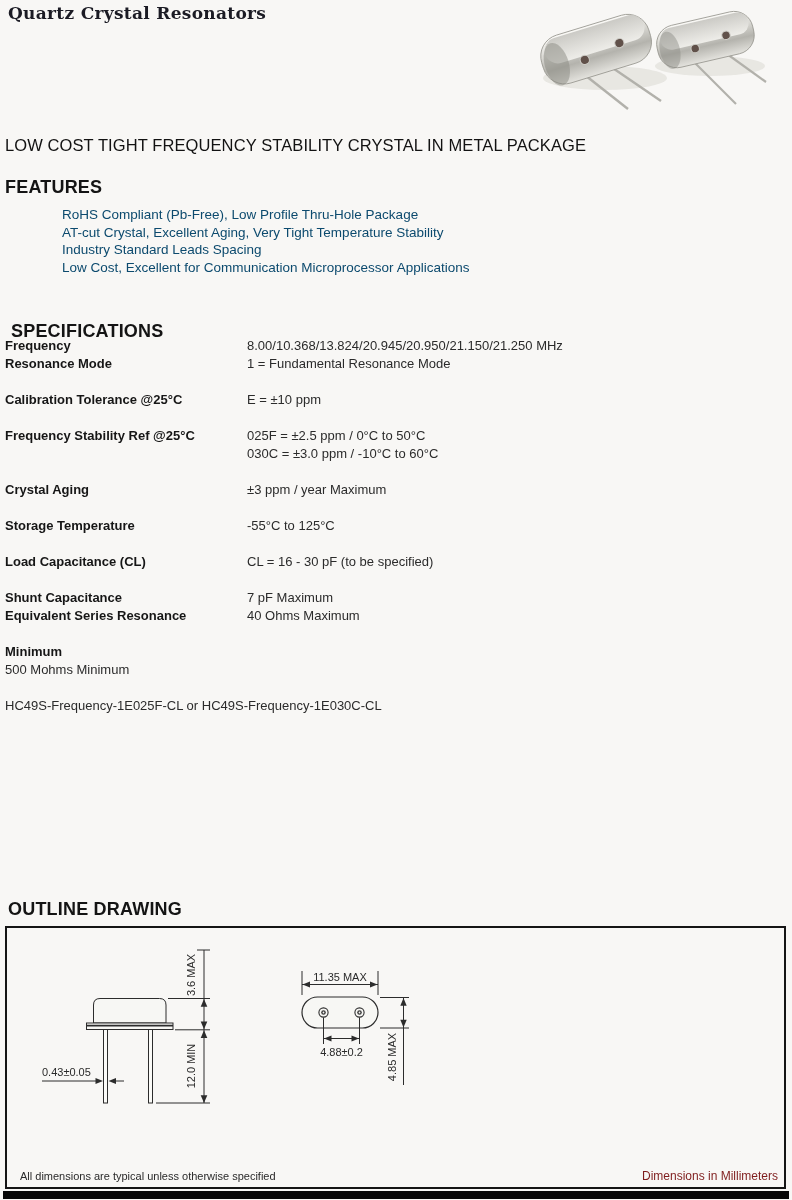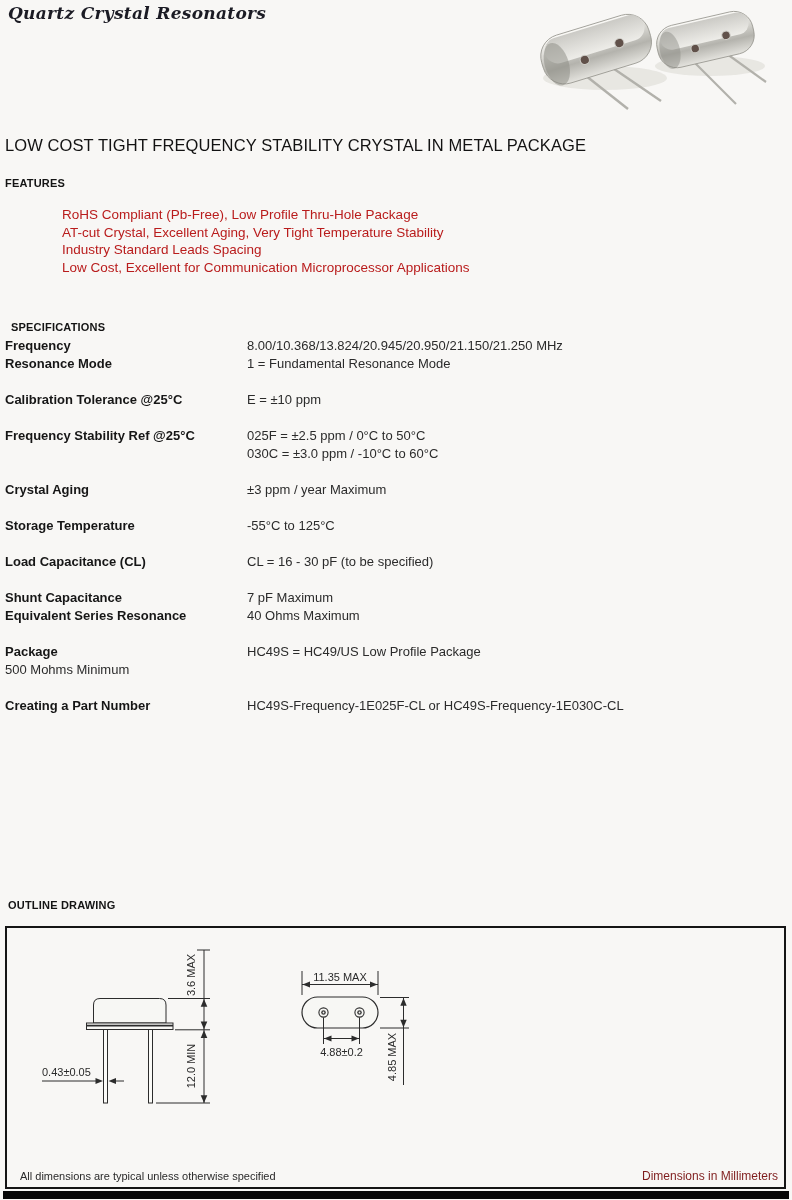--- a/index.html
+++ b/index.html
@@ -6,38 +6,38 @@
   body{
     width:792px;height:1200px;position:relative;overflow:hidden;
     background:#f8f7f5;
     font-family:"Liberation Sans",sans-serif;
     color:#1f1f1f;
   }
   .abs{position:absolute;}
   .doc-title{
     left:8px;top:3px;
     font-family:"DejaVu Serif",serif;
-    font-weight:bold;font-style:italic;
+    font-weight:bold;
     font-size:17px;letter-spacing:.3px;color:#1b1b24;
   }
   .photo{left:500px;top:8px;}
   .main-heading{
     left:5px;top:136px;
     font-size:16.5px;font-weight:normal;color:#121212;letter-spacing:.1px;
     white-space:nowrap;
   }
   .section-heading{
-    font-size:11px;font-weight:bold;color:#141414;letter-spacing:.2px;
+    font-size:18px;font-weight:bold;color:#141414;letter-spacing:.2px;
   }
   .features-heading{left:5px;top:177px;}
   .spec-heading{left:11px;top:303px;margin-top:18px;}
   .outline-heading{left:8px;top:899px;}
   .features-list{
     left:62px;top:206px;
-    font-size:13.5px;line-height:17.5px;color:#b91c1c;white-space:nowrap;
+    font-size:13.5px;line-height:17.5px;color:#0c4a6e;white-space:nowrap;
   }
   .spec-table{left:5px;top:337px;width:740px;font-size:13px;line-height:18px;}
   .spec-group{margin-bottom:18px;}
   .spec-row{display:grid;grid-template-columns:242px 1fr;}
   .spec-label{font-weight:bold;color:#161616;white-space:nowrap;}
   .spec-value{color:#2b2b2b;white-space:nowrap;}
   .outline-box{
     left:5px;top:926px;width:777px;height:259px;
     border:2px solid #151515;background:#f8f7f5;
   }
@@ -159,30 +159,28 @@
       <span class="spec-label">Shunt Capacitance</span>
       <span class="spec-value">7 pF Maximum</span>
     </div>
     <div class="spec-row">
       <span class="spec-label">Equivalent Series Resonance</span>
       <span class="spec-value">40 Ohms Maximum</span>
     </div>
   </div>
   <div class="spec-group">
     <div class="spec-row">
-      <span class="spec-label">Package</span>
-      <span class="spec-value">HC49S = HC49/US Low Profile Package</span>
+      <span class="spec-label">Minimum</span>
     </div>
     <div class="spec-row">
       <span class="spec-value">500 Mohms Minimum</span>
     </div>
   </div>
   <div class="spec-group">
     <div class="spec-row">
-      <span class="spec-label">Creating a Part Number</span>
       <span class="spec-value">HC49S-Frequency-1E025F-CL or HC49S-Frequency-1E030C-CL</span>
     </div>
   </div>
 </div>
 
 <div class="abs section-heading outline-heading">OUTLINE DRAWING</div>
 
 <div class="abs outline-box">
   <svg class="outline-svg" width="777" height="259" viewBox="7 928 777 259" aria-hidden="true">
 

